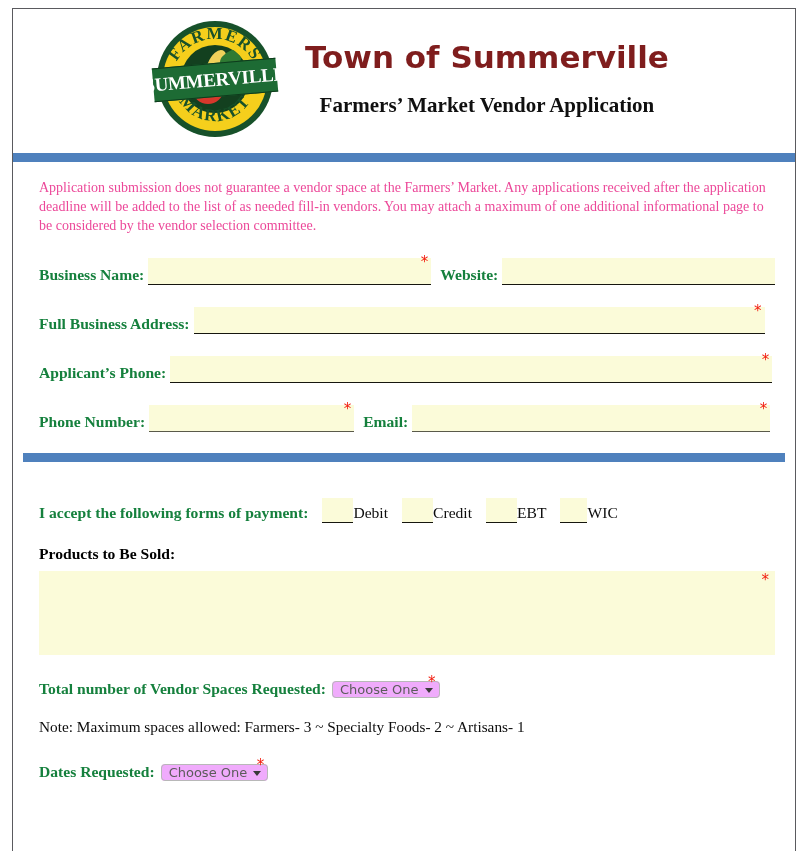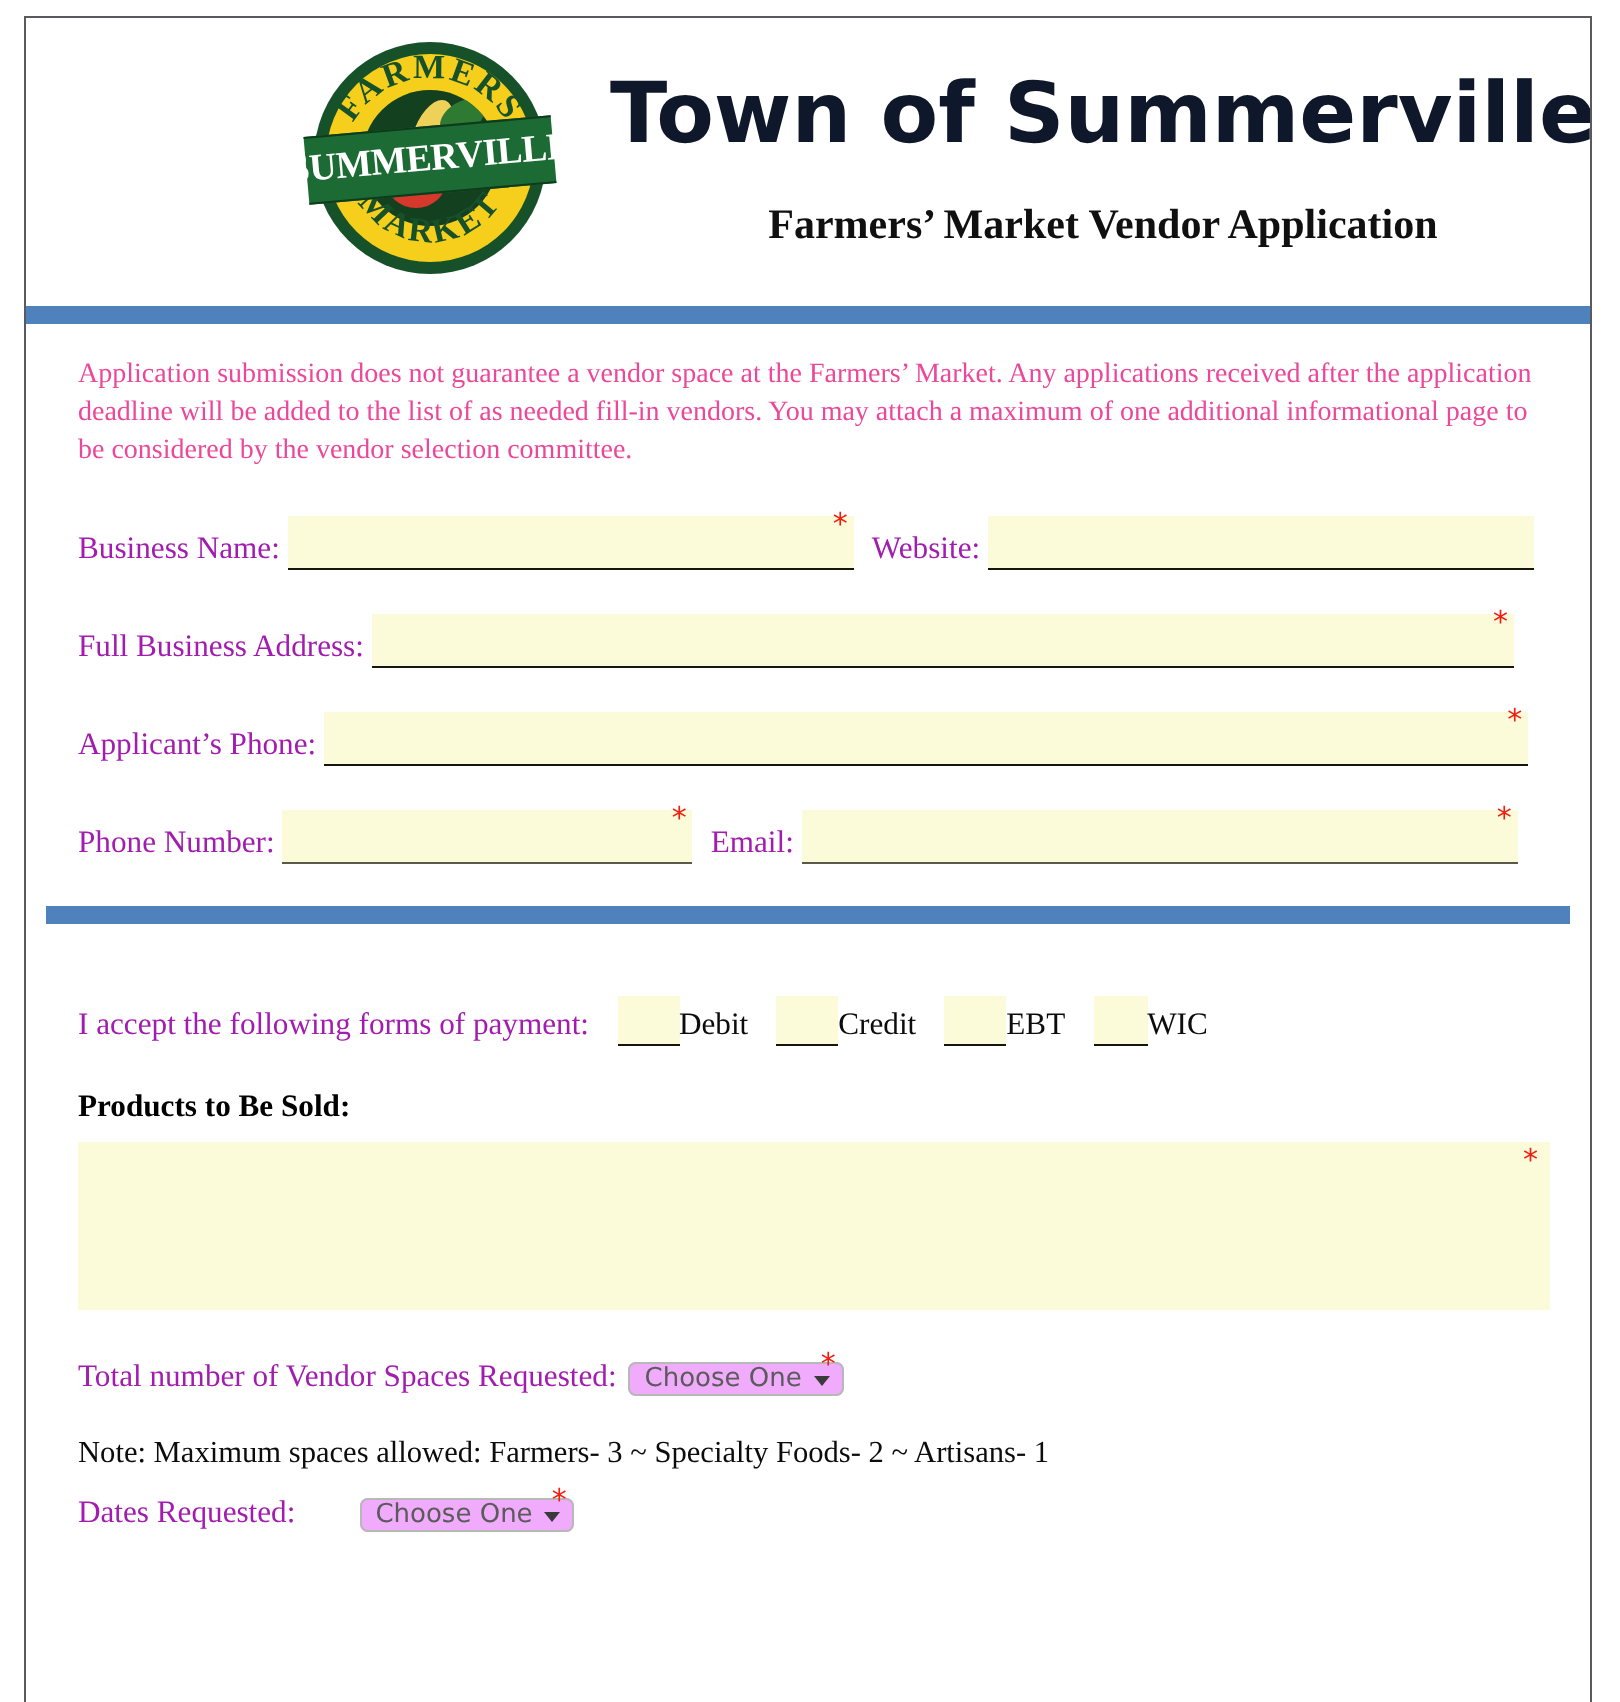--- a/index.html
+++ b/index.html
@@ -117,22 +117,22 @@
   }
 
   .titles {
     margin-left: 28px;
     text-align: center;
     flex: 0 0 auto;
   }
   .title-main {
     font-family: "DejaVu Sans", sans-serif;
     font-weight: bold;
-    font-size: 42px;
-    color: #0f172a;
+    font-size: 31px;
+    color: #7f1d1d;
     line-height: 1.15;
     white-space: nowrap;
   }
   .title-sub {
     font-family: "Liberation Serif", serif;
     font-weight: bold;
     font-size: 21px;
     color: #101010;
     margin-top: 18px;
     white-space: nowrap;
@@ -155,23 +155,23 @@
     text-align: left;
   }
 
   .frow {
     display: flex;
     align-items: flex-end;
     padding-left: 16px;
     margin-top: 22px;
   }
   .flabel {
-    font-weight: normal;
+    font-weight: bold;
     font-size: 15.6px;
-    color: #a21caf;
+    color: #15803d;
     white-space: nowrap;
     padding-bottom: 1px;
   }
   .fill {
     position: relative;
     background: #fbfbd9;
     border-bottom: 1.6px solid #16160f;
     height: 27px;
     margin-left: 4px;
     box-sizing: border-box;
@@ -382,21 +382,21 @@
       <span class="flabel">Total number of Vendor Spaces Requested:</span>
       <span class="sel-wrap">
         <span class="sel">Choose One</span>
         <span class="sel-arrow"></span>
         <span class="sel-ast">*</span>
       </span>
     </div>
 
     <div class="note">Note: Maximum spaces allowed: Farmers- 3 ~ Specialty Foods- 2 ~ Artisans- 1</div>
 
-    <div class="selrow" style="margin-top:11px;gap:26px;">
+    <div class="selrow" style="margin-top:26px;">
       <span class="flabel">Dates Requested:</span>
       <span class="sel-wrap">
         <span class="sel" style="width:249px;">Choose One</span>
         <span class="sel-arrow"></span>
         <span class="sel-ast">*</span>
       </span>
     </div>
 
 
   </div>

